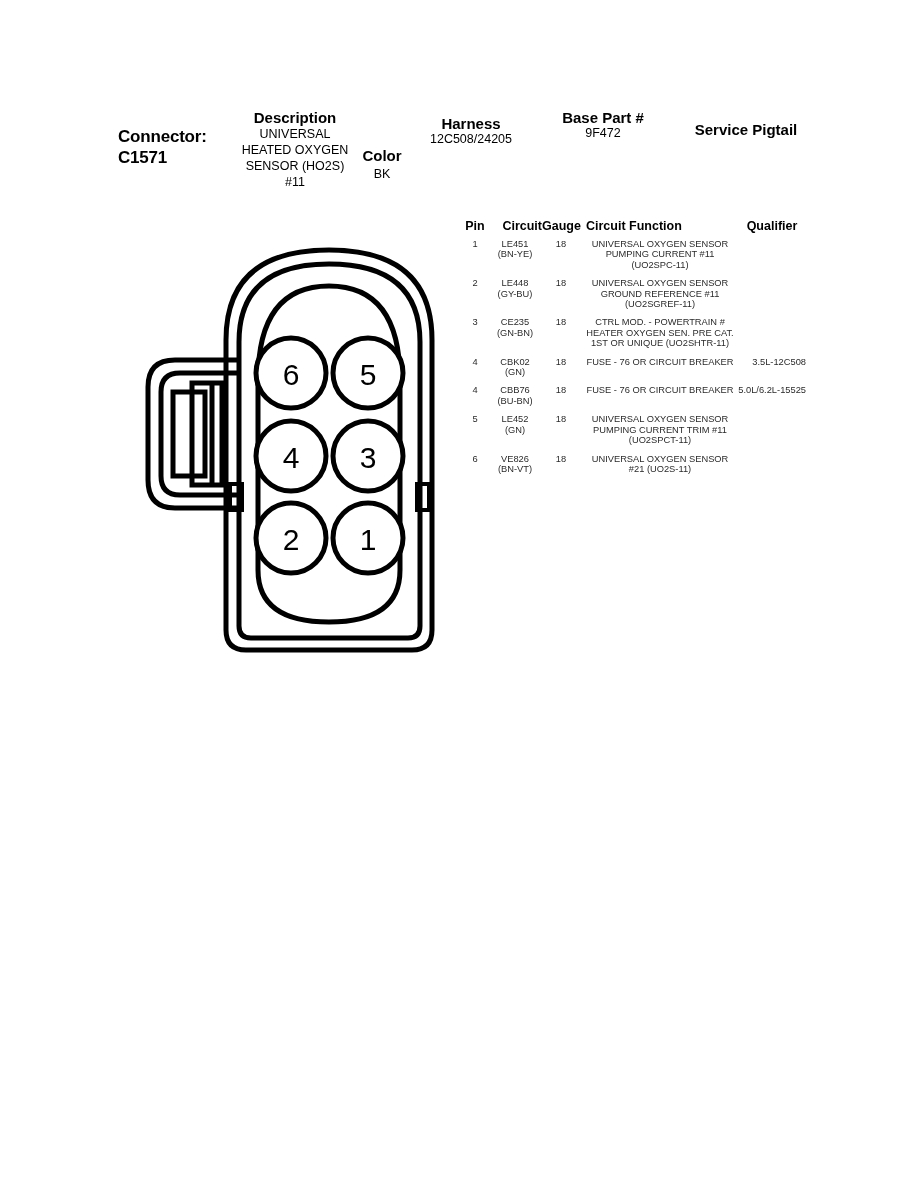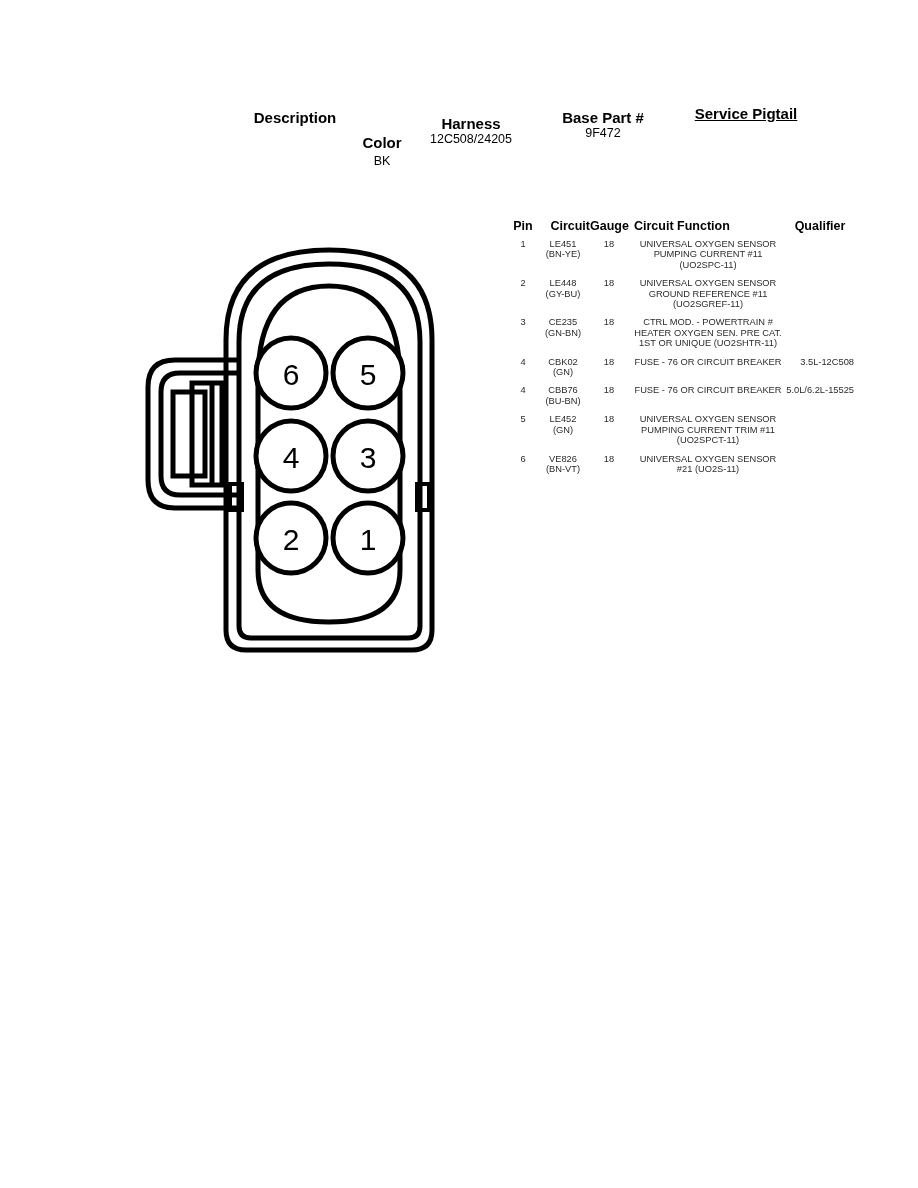--- a/index.html
+++ b/index.html
@@ -56,58 +56,56 @@
     left: 236px;
     top: 6px;
     width: 118px;
   }
   #description-col .hdr-value {
     line-height: 16px;
   }
 
   #color-col {
     left: 360px;
-    top: 31px;
+    top: 44px;
     width: 44px;
   }
   #color-col .hdr-value {
     padding-top: 3px;
   }
 
   #harness-col {
     left: 404px;
     top: 12px;
     width: 134px;
   }
 
   #basepart-col {
     left: 540px;
     top: 6px;
     width: 126px;
   }
 
   #pigtail-col {
     left: 676px;
-    top: 2px;
+    top: 18px;
     width: 140px;
-    text-decoration: underline;
   }
 
   
   #pin-table {
     position: absolute;
     left: 462px;
     top: 219px;
     width: 344px;
   }
   #pin-table table {
     border-collapse: collapse;
     width: 344px;
     table-layout: fixed;
-    margin-left: 48px;
   }
   #pin-table th {
     font-weight: bold;
     font-size: 12.5px;
     padding: 0 0 6px 0;
     vertical-align: bottom;
     white-space: nowrap;
   }
   #pin-table td {
     font-size: 9.3px;
@@ -145,23 +143,28 @@
     fill: #000000;
     text-anchor: middle;
     dominant-baseline: central;
   }
 </style>
 </head>
 <body>
 
 <div id="header-block">
 
+  <div class="hdr-col" id="connector-col">
+    <div class="big">Connector:</div>
+    <div class="big">C1571</div>
+  </div>
 
   <div class="hdr-col" id="description-col">
     <div class="hdr-title">Description</div>
+    <div class="hdr-value">UNIVERSAL HEATED OXYGEN SENSOR (HO2S) #11</div>
   </div>
 
   <div class="hdr-col" id="color-col">
     <div class="hdr-title">Color</div>
     <div class="hdr-value">BK</div>
   </div>
 
   <div class="hdr-col" id="harness-col">
     <div class="hdr-title">Harness</div>
     <div class="hdr-value">12C508/24205</div>

